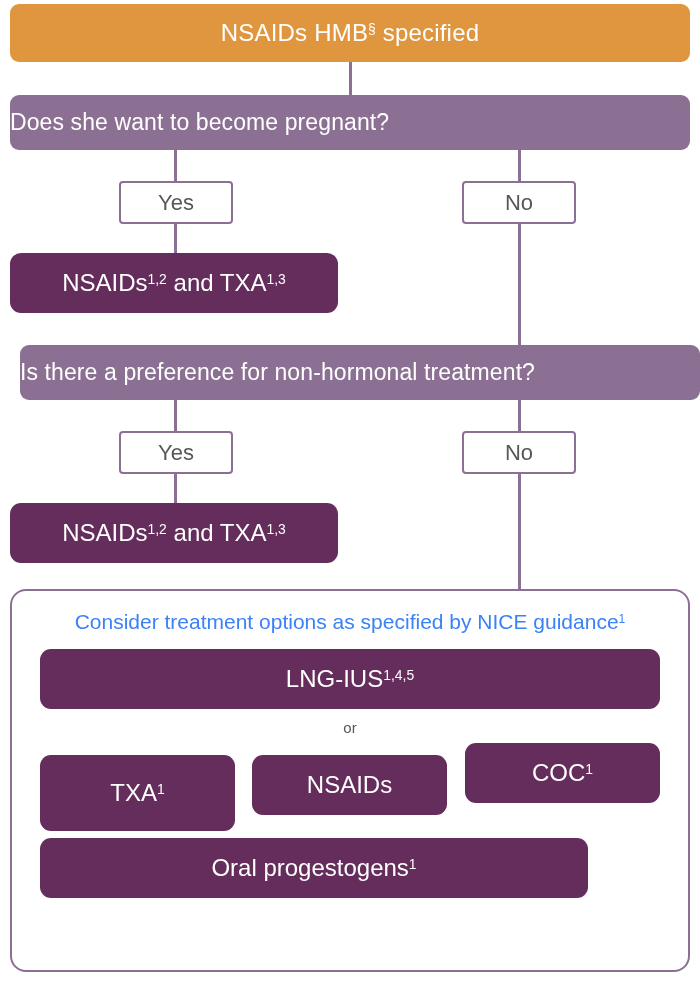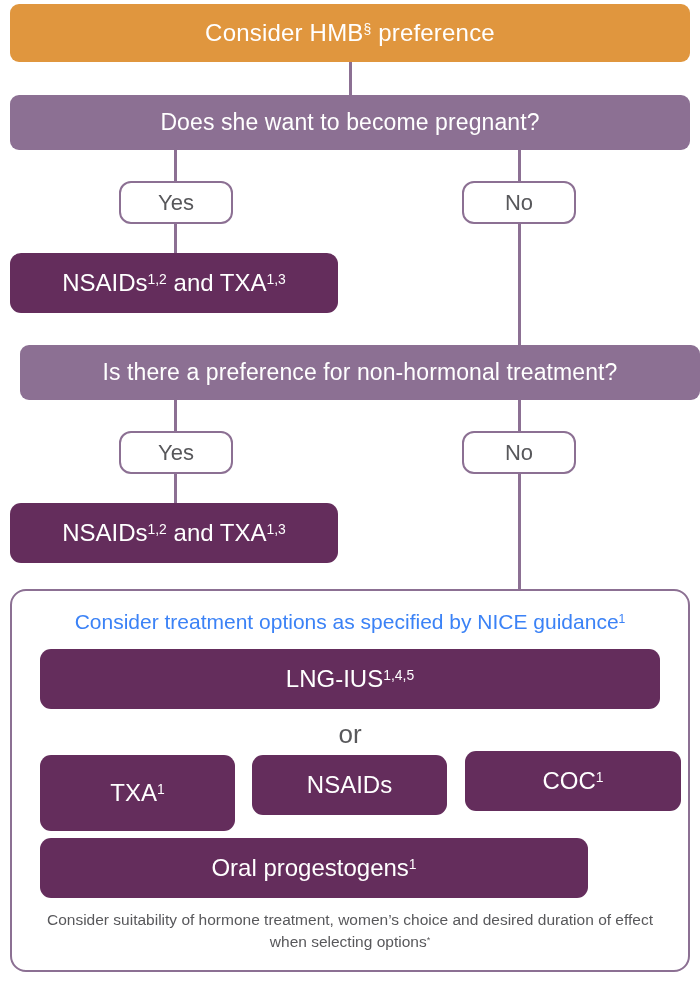--- a/index.html
+++ b/index.html
@@ -43,33 +43,33 @@
     letter-spacing: 0.2px;
   }
 
   
   .bar-question {
     position: absolute;
     background: #8C7093;
     border-radius: 9px;
     display: flex;
     align-items: center;
-    justify-content: center;
+    justify-content: flex-start;
     color: #ffffff;
     font-size: 23px;
     font-weight: 400;
     letter-spacing: 0.1px;
   }
 
   
   .pill {
     position: absolute;
     background: #ffffff;
     border: 2.5px solid #8C7093;
-    border-radius: 12px;
+    border-radius: 4px;
     display: flex;
     align-items: center;
     justify-content: center;
     color: #58585B;
     font-size: 22px;
     font-weight: 400;
     box-sizing: border-box;
     z-index: 3;
   }
 
@@ -108,21 +108,21 @@
     color: #3b82f6;
     font-size: 21px;
     font-weight: 400;
   }
   .panel-or {
     position: absolute;
     left: 0; right: 0;
     top: 128px;
     text-align: center;
     color: #58585B;
-    font-size: 26px;
+    font-size: 15px;
     font-weight: 400;
   }
   .panel-footnote {
     position: absolute;
     left: 24px;
     right: 24px;
     top: 318px;
     text-align: center;
     color: #58585B;
     font-size: 15.5px;
@@ -137,21 +137,21 @@
     top: -0.52em;
     letter-spacing: 0;
   }
 </style>
 </head>
 <body>
 
 <div id="flowchart">
 
   <div class="banner-orange" style="left:10px; top:4px; width:680px; height:58px;">
-    <span><span>Consider HMB</span><span class="sup">§</span><span> preference</span></span>
+    <span><span>NSAIDs HMB</span><span class="sup">§</span><span> specified</span></span>
   </div>
 
   <div class="connector v" style="left:349px; top:62px; width:3px; height:33px;"></div>
 
   <div class="bar-question" style="left:10px; top:95px; width:680px; height:55px;">
     <span>Does she want to become pregnant?</span>
   </div>
 
   <div class="connector v" style="left:174px; top:150px; width:3px; height:32px;"></div>
   <div class="connector v" style="left:518px; top:150px; width:3px; height:32px;"></div>
@@ -206,28 +206,24 @@
     <div class="panel-or">or</div>
 
     <div class="box-treatment" style="left:28px; top:164px; width:195px; height:76px;">
       <span><span>TXA</span><span class="sup">1</span></span>
     </div>
 
     <div class="box-treatment" style="left:240px; top:164px; width:195px; height:60px;">
       <span><span>NSAIDs</span><span class="sup"></span></span>
     </div>
 
-    <div class="box-treatment" style="left:453px; top:160px; width:216px; height:60px;">
+    <div class="box-treatment" style="left:453px; top:152px; width:195px; height:60px;">
       <span><span>COC</span><span class="sup">1</span></span>
     </div>
 
     <div class="box-treatment" style="left:28px; top:247px; width:548px; height:60px;">
       <span><span>Oral progestogens</span><span class="sup">1</span></span>
     </div>
 
-    <div class="panel-footnote">
-      <span>Consider suitability of hormone treatment, women’s choice and desired duration</span>
-      <span>of effect when selecting options</span><span class="sup">*</span>
-    </div>
 
   </div>
 
 </div>
 
 </body></html>

